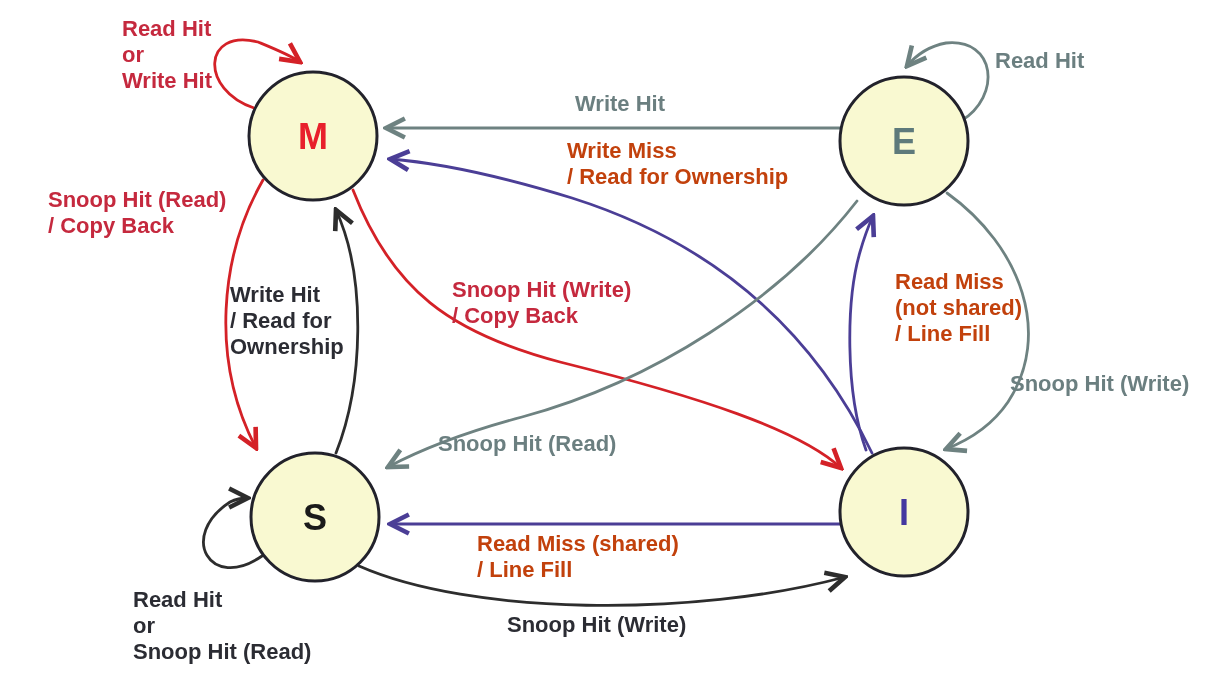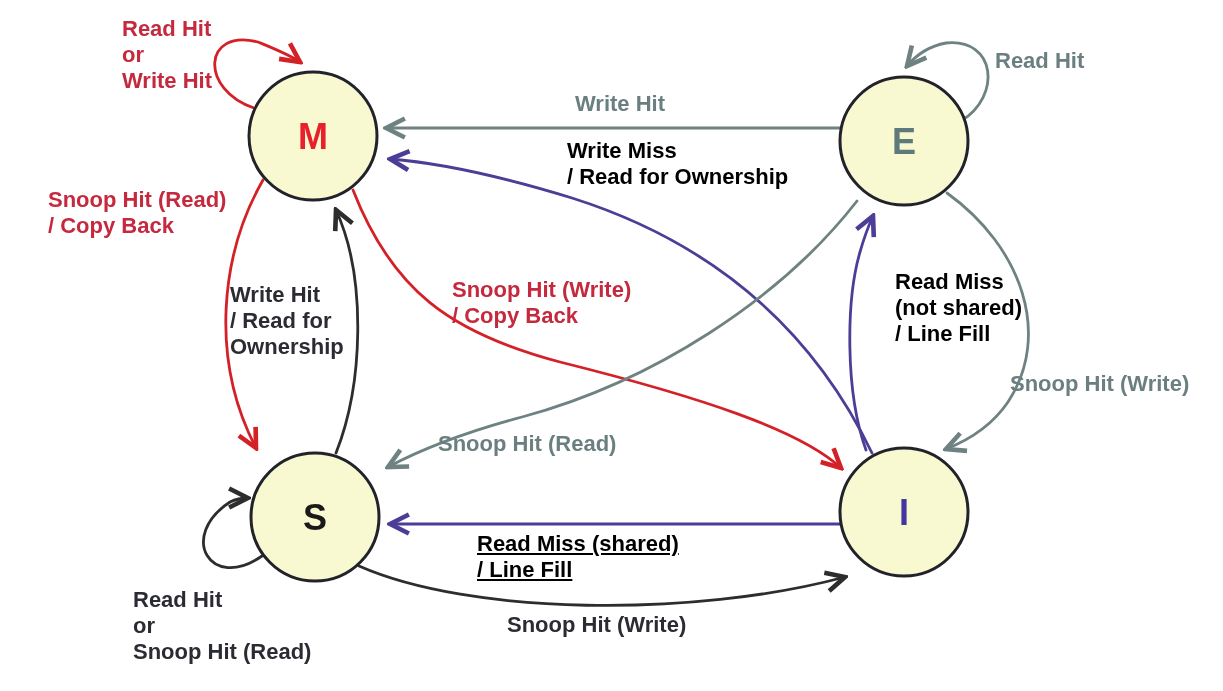--- a/index.html
+++ b/index.html
@@ -14,21 +14,21 @@
   .canvas svg { position: absolute; left: 0; top: 0; }
   .lbl {
     position: absolute;
     font-weight: bold;
     font-size: 22px;
     line-height: 26px;
     white-space: pre-line;
   }
   .c-crimson { color: #C5293E; }
   .c-gray    { color: #6B7F80; }
-  .c-purple  { color: #000000; }
+  .c-purple  { color: #c2410c; }
   .c-black   { color: #2B2C33; }
   .edge { fill: none; stroke-width: 2.8; stroke-linecap: round; }
   .e-red    { stroke: #D42127; }
   .e-gray   { stroke: #6E8281; }
   .e-purple { stroke: #4B3E96; }
   .e-black  { stroke: #2D2D2D; }
   .state-circle { fill: #F9F9D1; stroke: #22222B; stroke-width: 3; }
   .state-letter {
     font-family: "Liberation Sans", sans-serif;
     font-weight: bold;
@@ -94,20 +94,20 @@
   <div class="lbl c-black" style="left:230px; top:282px;">Write Hit
 / Read for
 Ownership</div>
   <div class="lbl c-crimson" style="left:452px; top:277px;">Snoop Hit (Write)
 / Copy Back</div>
   <div class="lbl c-purple" style="left:862px; top:269px;margin-left:33px;">Read Miss
 (not shared)
 / Line Fill</div>
   <div class="lbl c-gray" style="left:1010px; top:371px;">Snoop Hit (Write)</div>
   <div class="lbl c-gray" style="left:438px; top:431px;">Snoop Hit (Read)</div>
-  <div class="lbl c-purple" style="left:477px; top:531px;text-decoration:underline;">Read Miss (shared)
+  <div class="lbl c-purple" style="left:477px; top:531px;">Read Miss (shared)
 / Line Fill</div>
   <div class="lbl c-black" style="left:507px; top:612px;">Snoop Hit (Write)</div>
   <div class="lbl c-black" style="left:133px; top:587px;">Read Hit
 or
 Snoop Hit (Read)</div>
 
 </div>
 
 </body></html>

